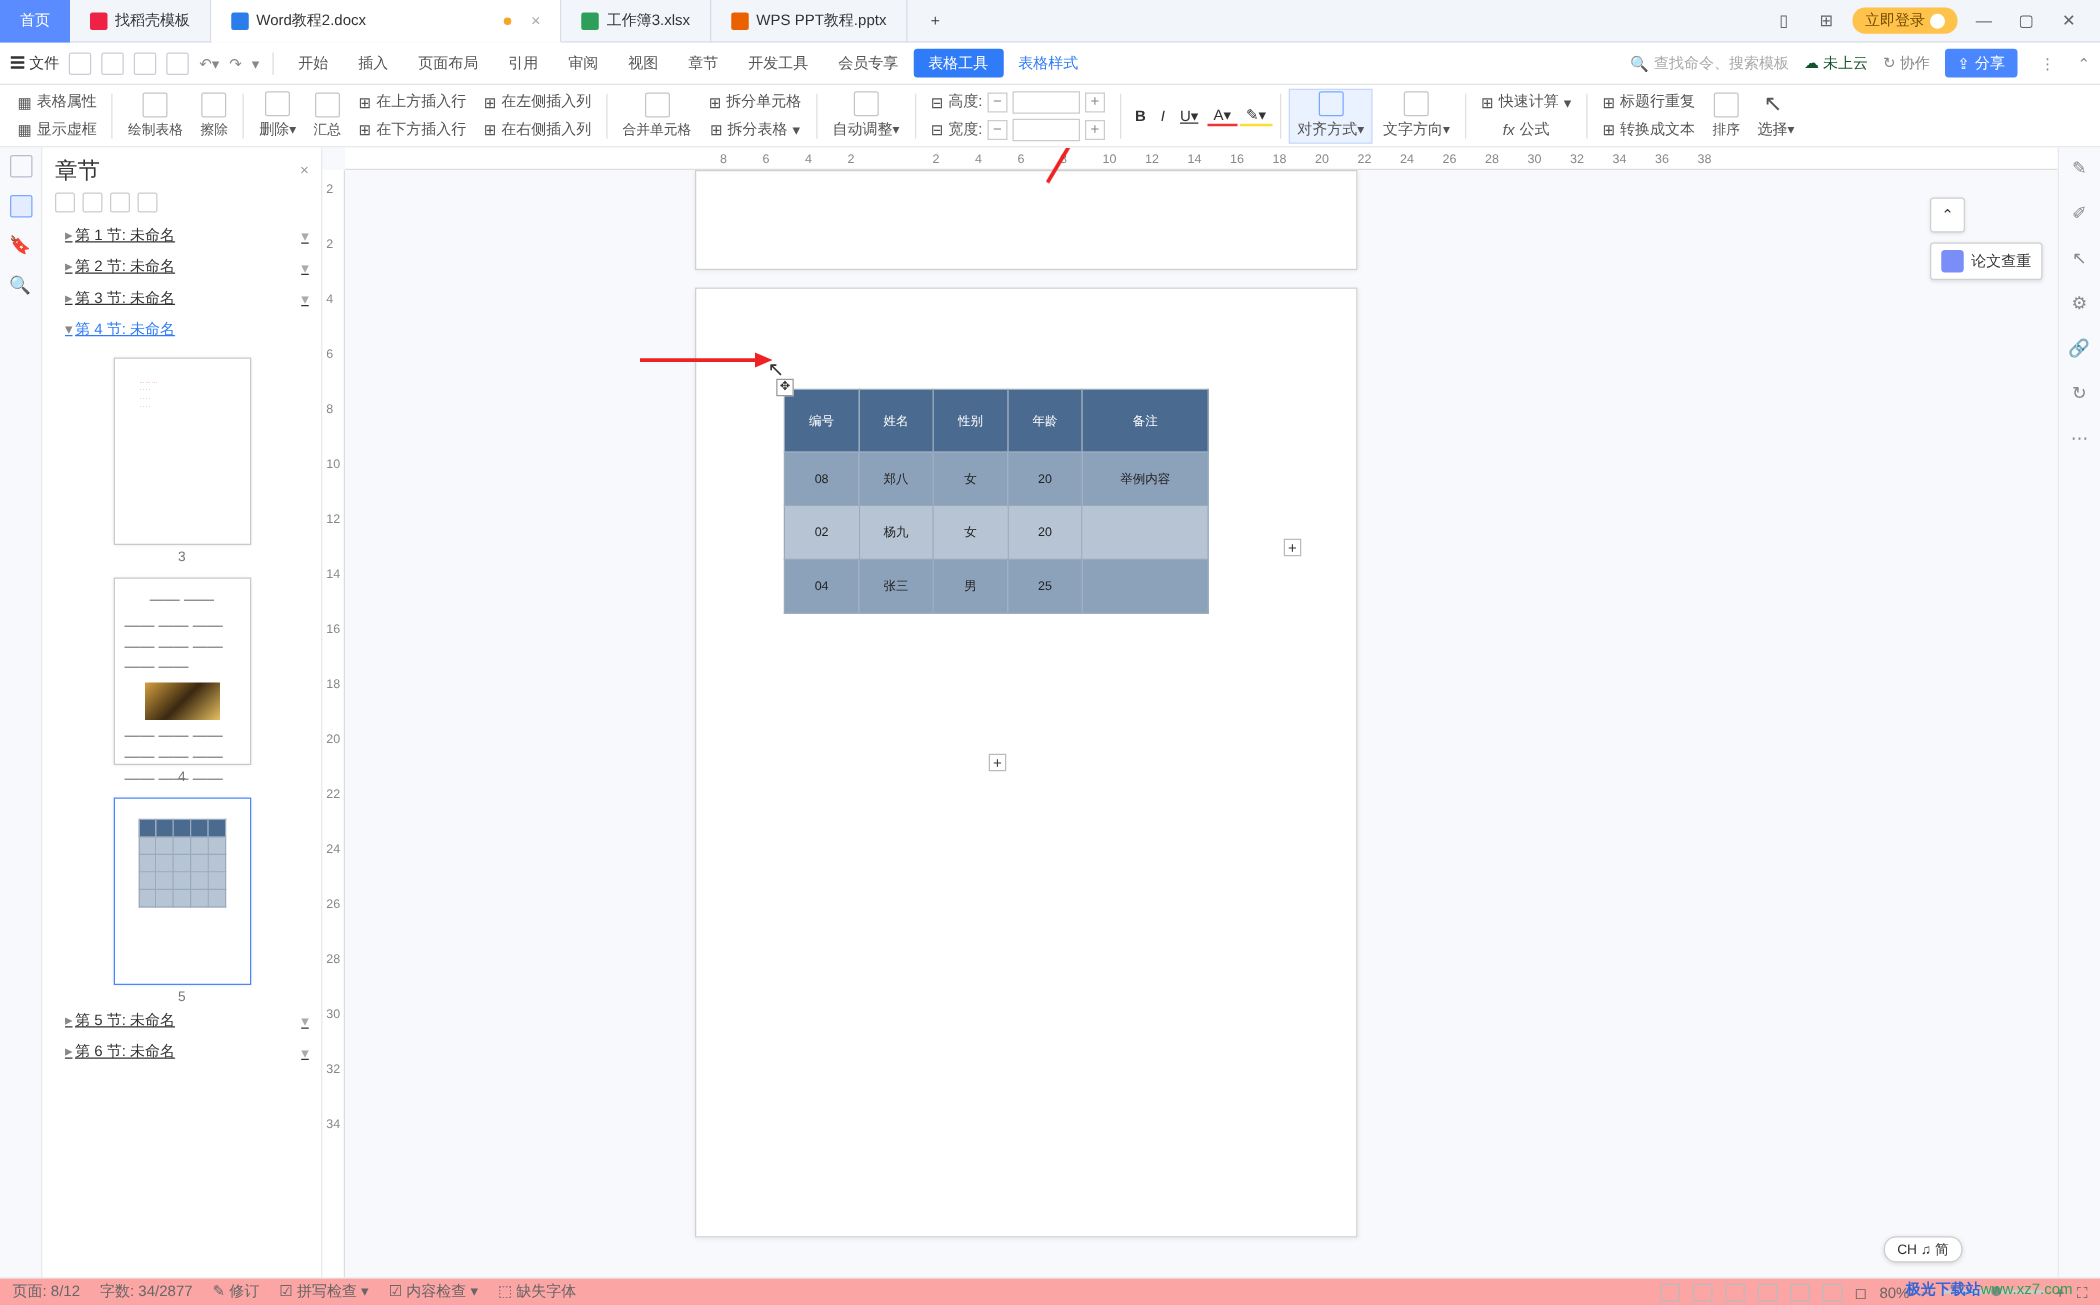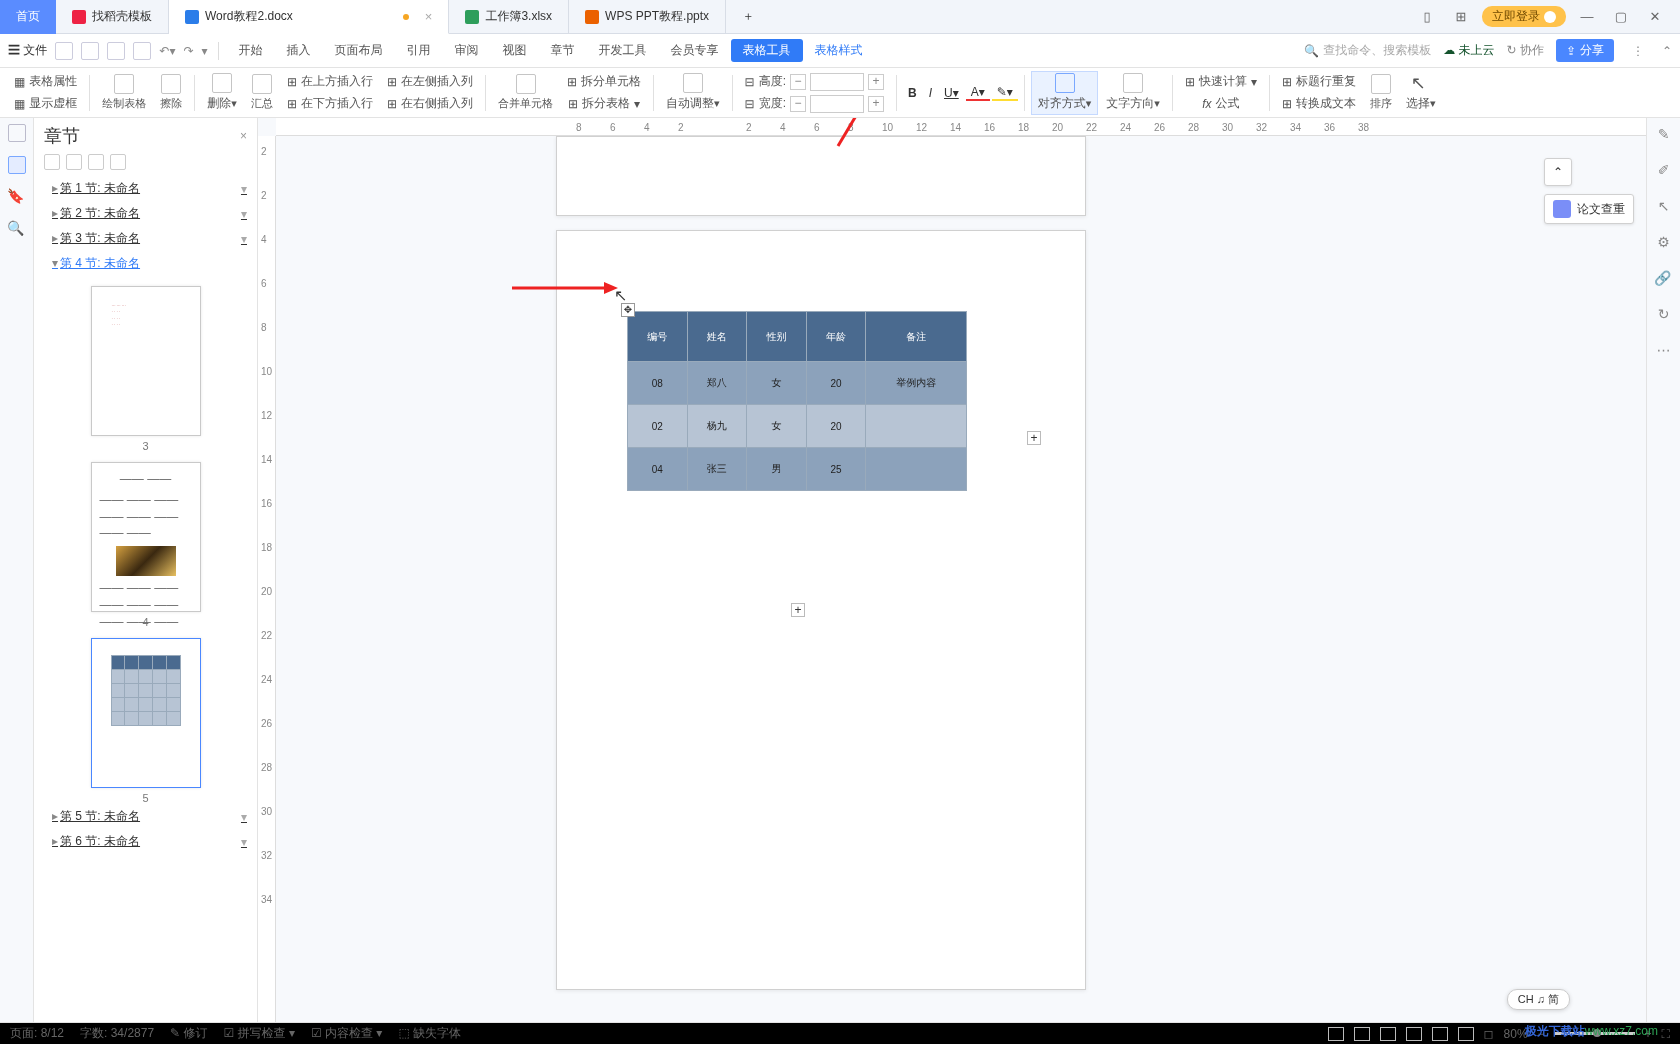--- a/index.html
+++ b/index.html
@@ -66,21 +66,21 @@
 .tbl tr.even td{background:#b7c4d4;color:#222;}
 .movehandle{position:absolute;left:64px;top:72px;width:14px;height:14px;border:1px solid #999;background:#fff;font-size:10px;text-align:center;line-height:12px;cursor:move;}
 .addcol{position:absolute;right:44px;top:200px;width:14px;height:14px;border:1px solid #bbb;text-align:center;line-height:12px;cursor:pointer;background:#fff;}
 .addrow{position:absolute;left:234px;top:372px;width:14px;height:14px;border:1px solid #bbb;text-align:center;line-height:12px;cursor:pointer;background:#fff;}
 .floatbtn{position:absolute;right:12px;top:40px;display:flex;flex-direction:column;gap:8px;}
 .floatbtn .fb{background:#fff;border:1px solid #d0d0d0;border-radius:3px;padding:5px 8px;cursor:pointer;display:flex;align-items:center;gap:6px;box-shadow:0 1px 3px rgba(0,0,0,.1);justify-content:flex-end;}
 .floatbtn .fb.icon{width:28px;height:28px;justify-content:center;}
 .floatbtn .fb .badge{width:18px;height:18px;background:#7a8ef7;border-radius:3px;}
 .rightdock{width:34px;background:#f7f9fc;border-left:1px solid #e3e3e3;display:flex;flex-direction:column;align-items:center;padding-top:8px;gap:18px;}
 .rightdock .ri{width:18px;height:18px;color:#888;cursor:pointer;font-size:14px;text-align:center;}
-.statusbar{height:22px;background:#000000;border-top:1px solid #e3e3e3;display:flex;align-items:center;padding:0 10px;gap:16px;color:#666;font-size:11px;}
+.statusbar{height:22px;background:#fca5a5;border-top:1px solid #e3e3e3;display:flex;align-items:center;padding:0 10px;gap:16px;color:#666;font-size:11px;}
 .statusbar .sbr{margin-left:auto;display:flex;align-items:center;gap:10px;}
 .statusbar .vb{width:16px;height:14px;border:1px solid #bbb;cursor:pointer;}
 .zoomslider{width:80px;height:3px;background:#ccc;position:relative;}
 .zoomslider .zh{position:absolute;width:8px;height:8px;background:#888;border-radius:50%;top:-3px;left:38px;}
 .redarrow{position:absolute;pointer-events:none;}
 .imebadge{position:absolute;right:110px;bottom:34px;background:#fff;border:1px solid #ccc;border-radius:10px;padding:2px 10px;font-size:11px;box-shadow:0 1px 4px rgba(0,0,0,.15);}
 .watermark{position:absolute;right:22px;bottom:6px;font-size:11px;color:#2da355;display:flex;flex-direction:row;align-items:flex-end;line-height:1.1;}
 .watermark .wm1{color:#3466d6;font-weight:bold;}
 .thumb-mini-tbl{width:70px;margin:16px auto;border-collapse:collapse;}
 .thumb-mini-tbl td{border:1px solid #9ab;height:14px;background:#b7c4d4;}

